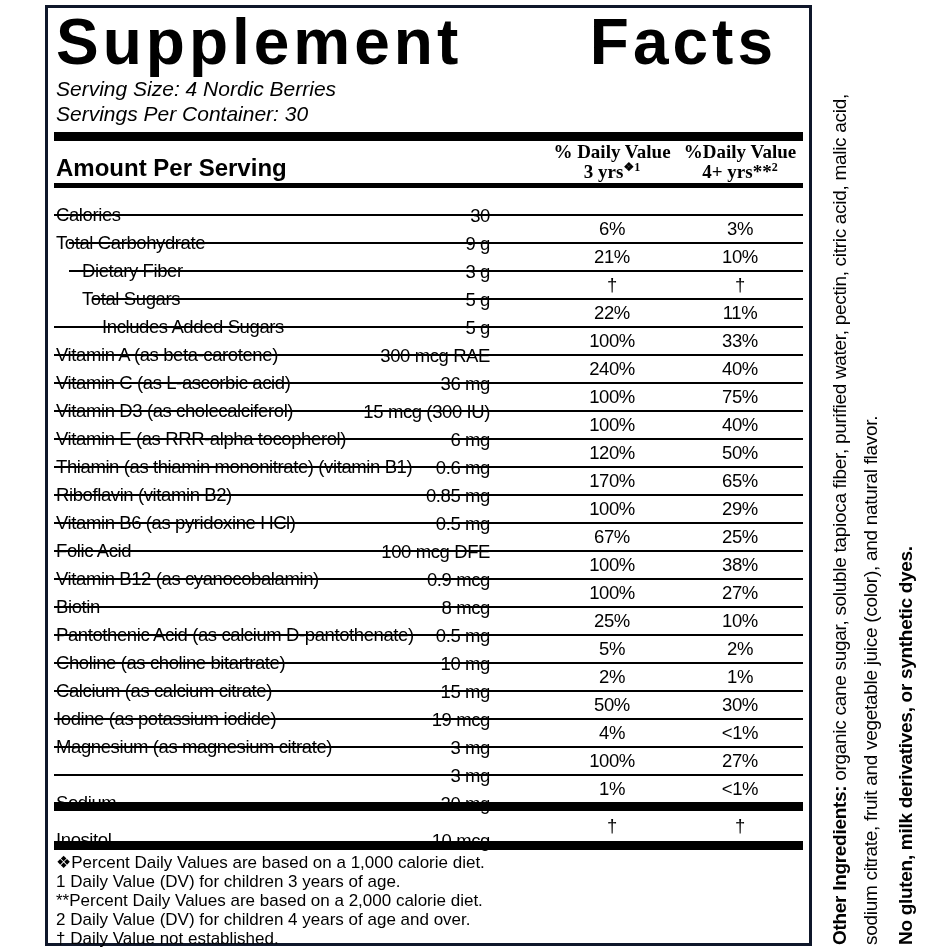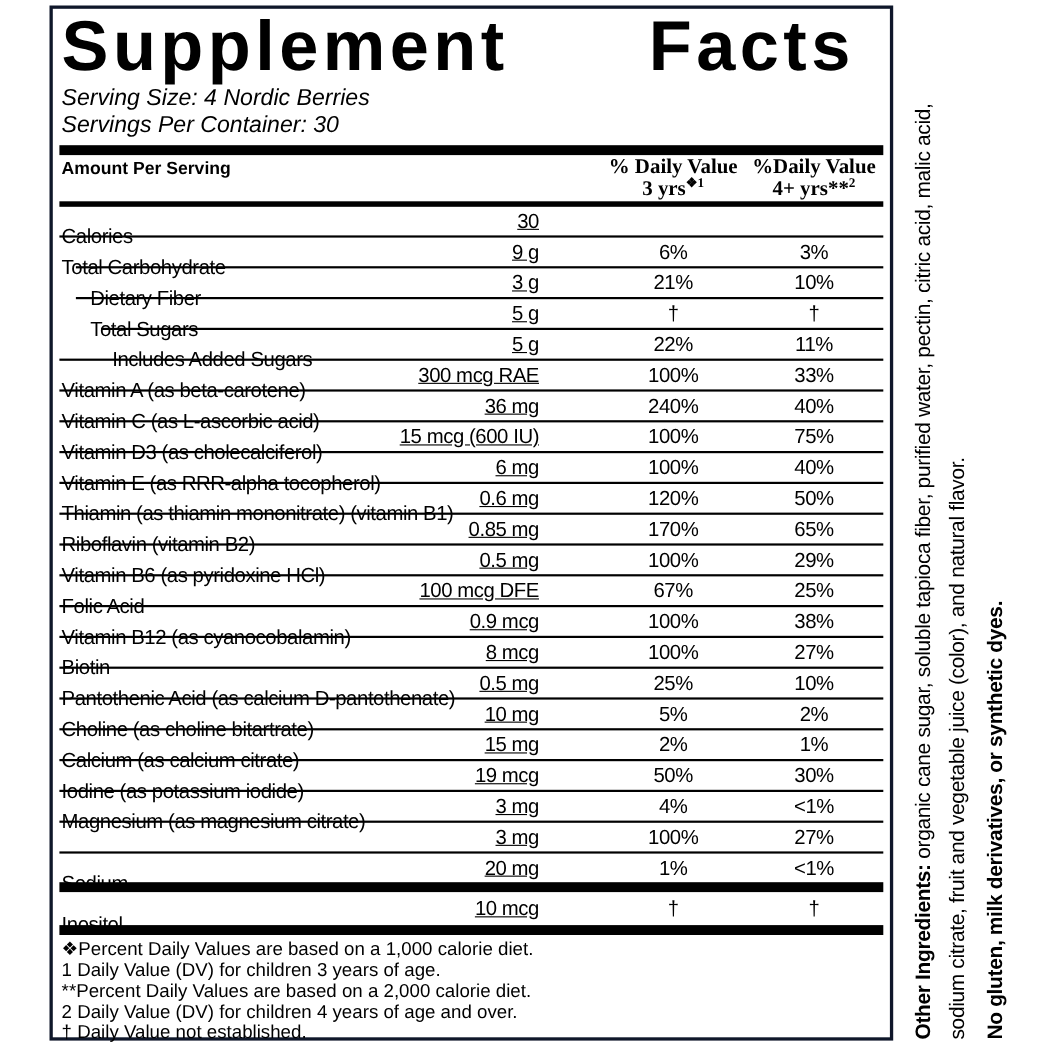--- a/index.html
+++ b/index.html
@@ -16,30 +16,30 @@
     display:flex;justify-content:space-between;align-items:flex-start;
     font-weight:bold;font-size:64px;line-height:64px;letter-spacing:4px;
     height:66px;padding:2px 26px 0 2px;
   }
   .serving{font-size:21px;line-height:25px;padding-left:2px;font-style:italic;}
   .bar{background:#000;}
   .bar.thick{height:9px;}
   .bar.med{height:5px;}
   .bar.first{margin-top:6px;}
   .header-row{position:relative;height:42px;font-weight:bold;}
-  .col-amount{position:absolute;left:2px;bottom:20px;font-size:16px;}
+  .col-amount{position:absolute;left:2px;bottom:1px;font-size:24px;}
   .col-head{position:absolute;top:1px;text-align:center;font-size:19px;line-height:20px;font-family:Liberation Serif, serif;}
   .col-head.c3{left:478px;width:160px;}
   .col-head.c4{left:623px;width:126px;}
   sup{font-size:12px;line-height:0;}
   .row{position:relative;height:26px;line-height:26px;font-size:18.5px;letter-spacing:-0.4px;}
   .row .n{position:absolute;left:2px;top:14px;white-space:nowrap;}
   .row .n.ind1{left:28px;}
   .row .n.ind2{left:48px;}
-  .row .amt{position:absolute;right:313px;top:0;white-space:nowrap;text-decoration:underline;}
+  .row .amt{position:absolute;right:313px;top:15px;white-space:nowrap;}
   .row .dv3{position:absolute;left:478px;width:160px;top:0;text-align:center;}
   .row .dv4{position:absolute;left:623px;width:126px;top:0;text-align:center;}
   .rule{height:2px;background:#000;}
   .rule.ind1{margin-left:15px;}
   .rule.ind2{margin-left:38px;}
   .row.inositol{height:30px;line-height:30px;}
   .footnotes{font-size:17px;line-height:19px;margin-top:3px;padding-left:2px;}
   .vert-wrap{
     position:absolute;left:824px;top:945px;width:938px;
     transform:rotate(-90deg);transform-origin:0 0;
@@ -121,21 +121,21 @@
       <div class="rule ind0"></div>
       <div class="row">
         <span class="n ind0">Vitamin C (as L-ascorbic acid)</span>
         <span class="amt">36 mg</span>
         <span class="dv3">240%</span>
         <span class="dv4">40%</span>
       </div>
       <div class="rule ind0"></div>
       <div class="row">
         <span class="n ind0">Vitamin D3 (as cholecalciferol)</span>
-        <span class="amt">15 mcg (600 IU)</span>
+        <span class="amt">15 mcg (300 IU)</span>
         <span class="dv3">100%</span>
         <span class="dv4">75%</span>
       </div>
       <div class="rule ind0"></div>
       <div class="row">
         <span class="n ind0">Vitamin E (as RRR-alpha tocopherol)</span>
         <span class="amt">6 mg</span>
         <span class="dv3">100%</span>
         <span class="dv4">40%</span>
       </div>

